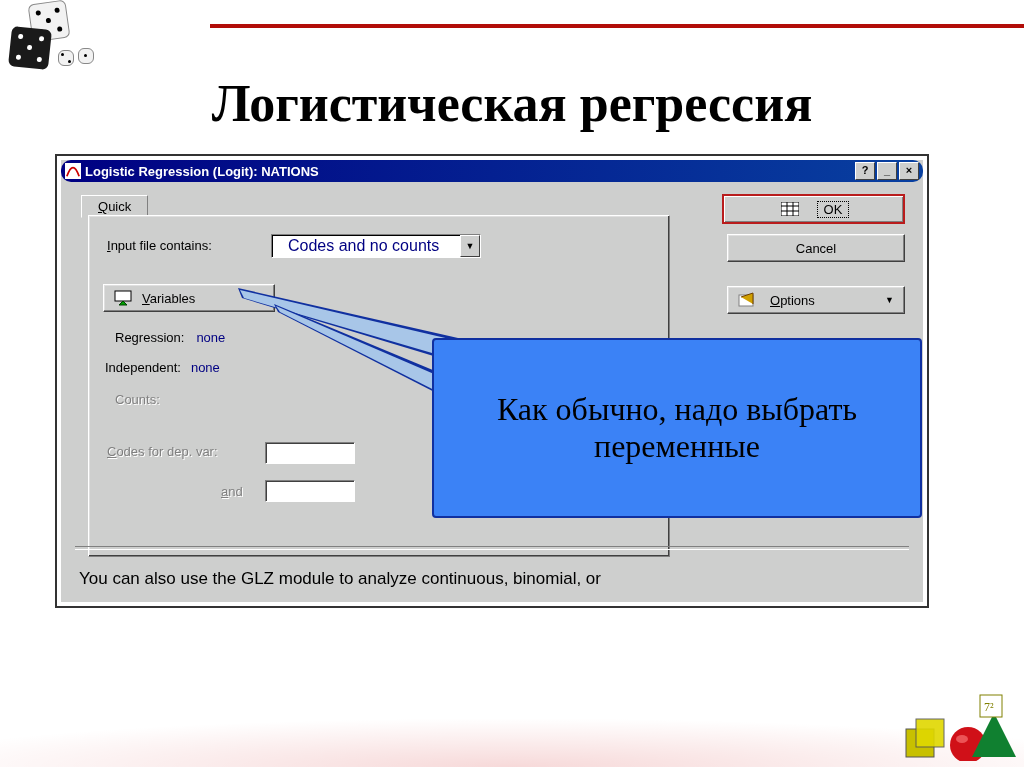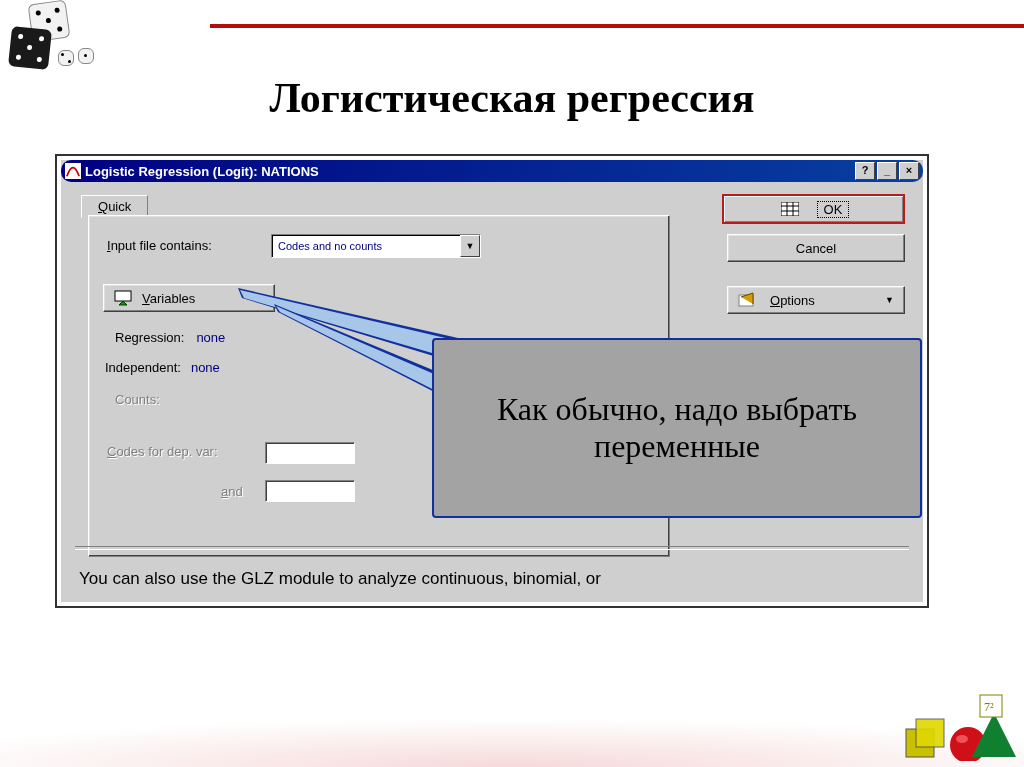--- a/index.html
+++ b/index.html
@@ -40,21 +40,21 @@
   .die.black { background: #1a1a1a; }
   .pip { position:absolute; width:5px; height:5px; border-radius:50%; }
   .white .pip { background:#000; }
   .black .pip { background:#fff; }
   h1.title {
     position: absolute;
     top: 74px;
     left: 0; right:0;
     text-align: center;
     margin: 0;
-    font-size: 42px;
+    font-size: 52px;
     font-weight: bold;
     color: #000;
   }
   .dialog-shadow {
     position: absolute;
     top: 154px;
     left: 55px;
     width: 870px;
     height: 450px;
     border: 2px solid #333;
@@ -142,23 +142,23 @@
     display:flex;
     height:22px;
     border:1px solid;
     border-color:#808080 #fff #fff #808080;
     box-shadow: inset 1px 1px 0 #000;
     background:#fff;
     align-items:center;
   }
   .combo .val {
     flex:1;
-    padding:0 6px;
+    padding:0 16px;
     color:#000082;
-    font-size:11px;
+    font-size:16px;
   }
   .combo .drop {
     width:18px; height:20px;
     background:#cecfce;
     border:1px solid;
     border-color:#fff #404040 #404040 #fff;
     display:flex; align-items:center; justify-content:center;
     font-size:9px;
   }
   .btn {
@@ -199,21 +199,21 @@
     font-size:17px;
     color:#000;
     line-height:1.45;
   }
   .value-blue { color:#000082; }
   .right-col { position:absolute; right:18px; }
   .callout {
     position:absolute;
     top:338px; left:432px;
     width:490px; height:180px;
-    background:#a3a3a3;
+    background:#3b82f6;
     border:2px solid #1030a0;
     border-radius:4px;
     display:flex;
     align-items:center;
     justify-content:center;
     text-align:center;
     font-family:"Times New Roman",serif;
     font-size:32px;
     color:#000;
     padding:10px 18px;

